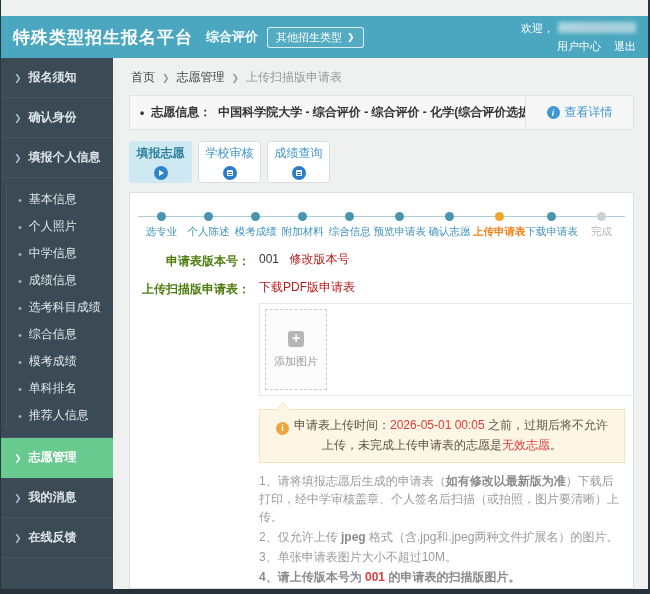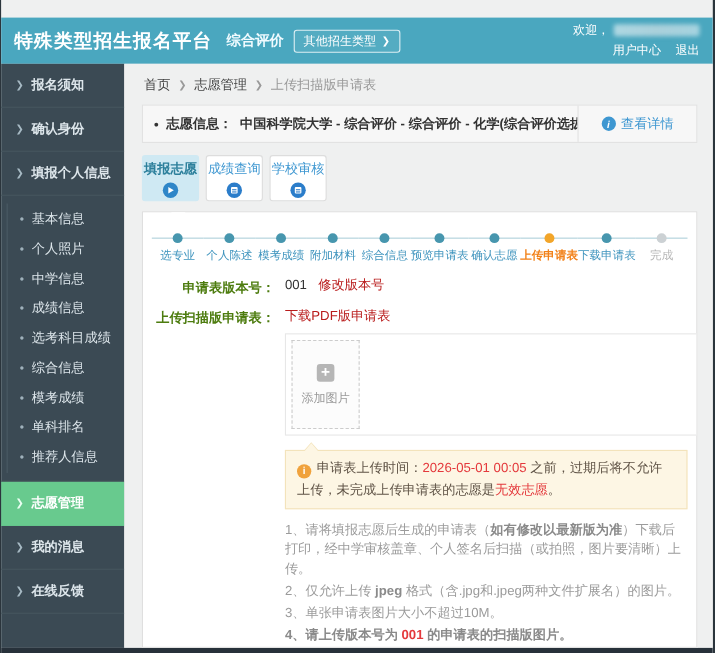--- a/index.html
+++ b/index.html
@@ -63,21 +63,21 @@
   .info-bar .right { width:108px; border-left:1px solid #e2e2e2; display:flex; align-items:center;
                      justify-content:center; gap:5px; color:#3e97d1; cursor:pointer; flex-shrink:0; }
 
   .i-circle { display:inline-flex; width:13px; height:13px; border-radius:50%;
               background:#3e97d1; color:#fff; font-size:9px; font-weight:bold;
               align-items:center; justify-content:center; font-style:italic; flex-shrink:0; }
   .i-circle.amber { background:#f0a23c; font-style:normal; }
 
   
   .tabs { display:flex; gap:6px; margin-top:11px; flex-shrink:0; }
-  .tab { width:52px; height:42px; background:#fff; border:1px solid #ddd; border-radius:3px;
+  .tab { width:63px; height:42px; background:#fff; border:1px solid #ddd; border-radius:3px;
          display:flex; flex-direction:column; align-items:center; justify-content:center;
          gap:4px; font-size:12px; color:#3e97d1; cursor:pointer; }
   .tab.active { background:#cfe9f3; border-color:#cfe9f3; color:#2c7f9b; font-weight:bold; }
   .tab-icon { width:14px; height:14px; border-radius:50%; background:#2b7dca; position:relative; }
   .tab.active .tab-icon { background:#2e86c8; }
   .tab-icon.play::after { content:""; position:absolute; left:5px; top:4px;
         border-left:5px solid #fff; border-top:3px solid transparent; border-bottom:3px solid transparent; }
   .tab-icon.doc::after { content:""; position:absolute; left:4px; top:4px; width:6px; height:6px;
         background:#fff; border-radius:1px;
         box-shadow:inset 0 2px 0 #2b7dca00; }
@@ -119,21 +119,21 @@
                   width:398px; height:93px; padding:5px; }
   .upload-add { width:62px; height:81px; border:1px dashed #ccc; background:#fcfcfc;
                 display:flex; flex-direction:column; align-items:center; justify-content:center;
                 gap:7px; cursor:pointer; }
   .plus-ico { width:16px; height:16px; background:#b6b6b6; border-radius:3px; color:#fff;
               font-size:14px; line-height:15px; text-align:center; font-weight:bold; }
   .upload-add .txt { color:#999; font-size:11px; }
 
   
   .callout { position:relative; margin:13px 0 0 121px; background:#fdf6e4; border:1px solid #f3e3bb;
-             padding:6px 10px; font-size:12px; color:#5f5346; line-height:1.65; }
+             padding:6px 10px; font-size:12px; color:#5f5346; line-height:1.65;text-align:center; }
   .callout::before { content:""; position:absolute; top:-8px; left:16px;
              border-left:7px solid transparent; border-right:7px solid transparent;
              border-bottom:8px solid #f3e3bb; }
   .callout::after { content:""; position:absolute; top:-7px; left:17px;
              border-left:6px solid transparent; border-right:6px solid transparent;
              border-bottom:7px solid #fdf6e4; }
   .callout .i-circle { margin-right:5px; vertical-align:-2px; }
   .red { color:#e4393c; }
   .red.b { font-weight:bold; }
 
@@ -263,25 +263,25 @@
           <span>查看详情</span>
         </div>
       </div>
 
       <div class="tabs">
         <div class="tab active">
           <span>填报志愿</span>
           <span class="tab-icon play"></span>
         </div>
         <div class="tab">
+          <span>学校审核</span>
+          <span class="tab-icon doc"></span>
+        </div>
+        <div class="tab">
           <span>成绩查询</span>
-          <span class="tab-icon doc"></span>
-        </div>
-        <div class="tab">
-          <span>学校审核</span>
           <span class="tab-icon doc"></span>
         </div>
       </div>
 
       <div class="card">
 
         <div class="stepper">
           <div class="step done">
             <span class="dot"></span>
             <span class="lbl">选专业</span></div>

